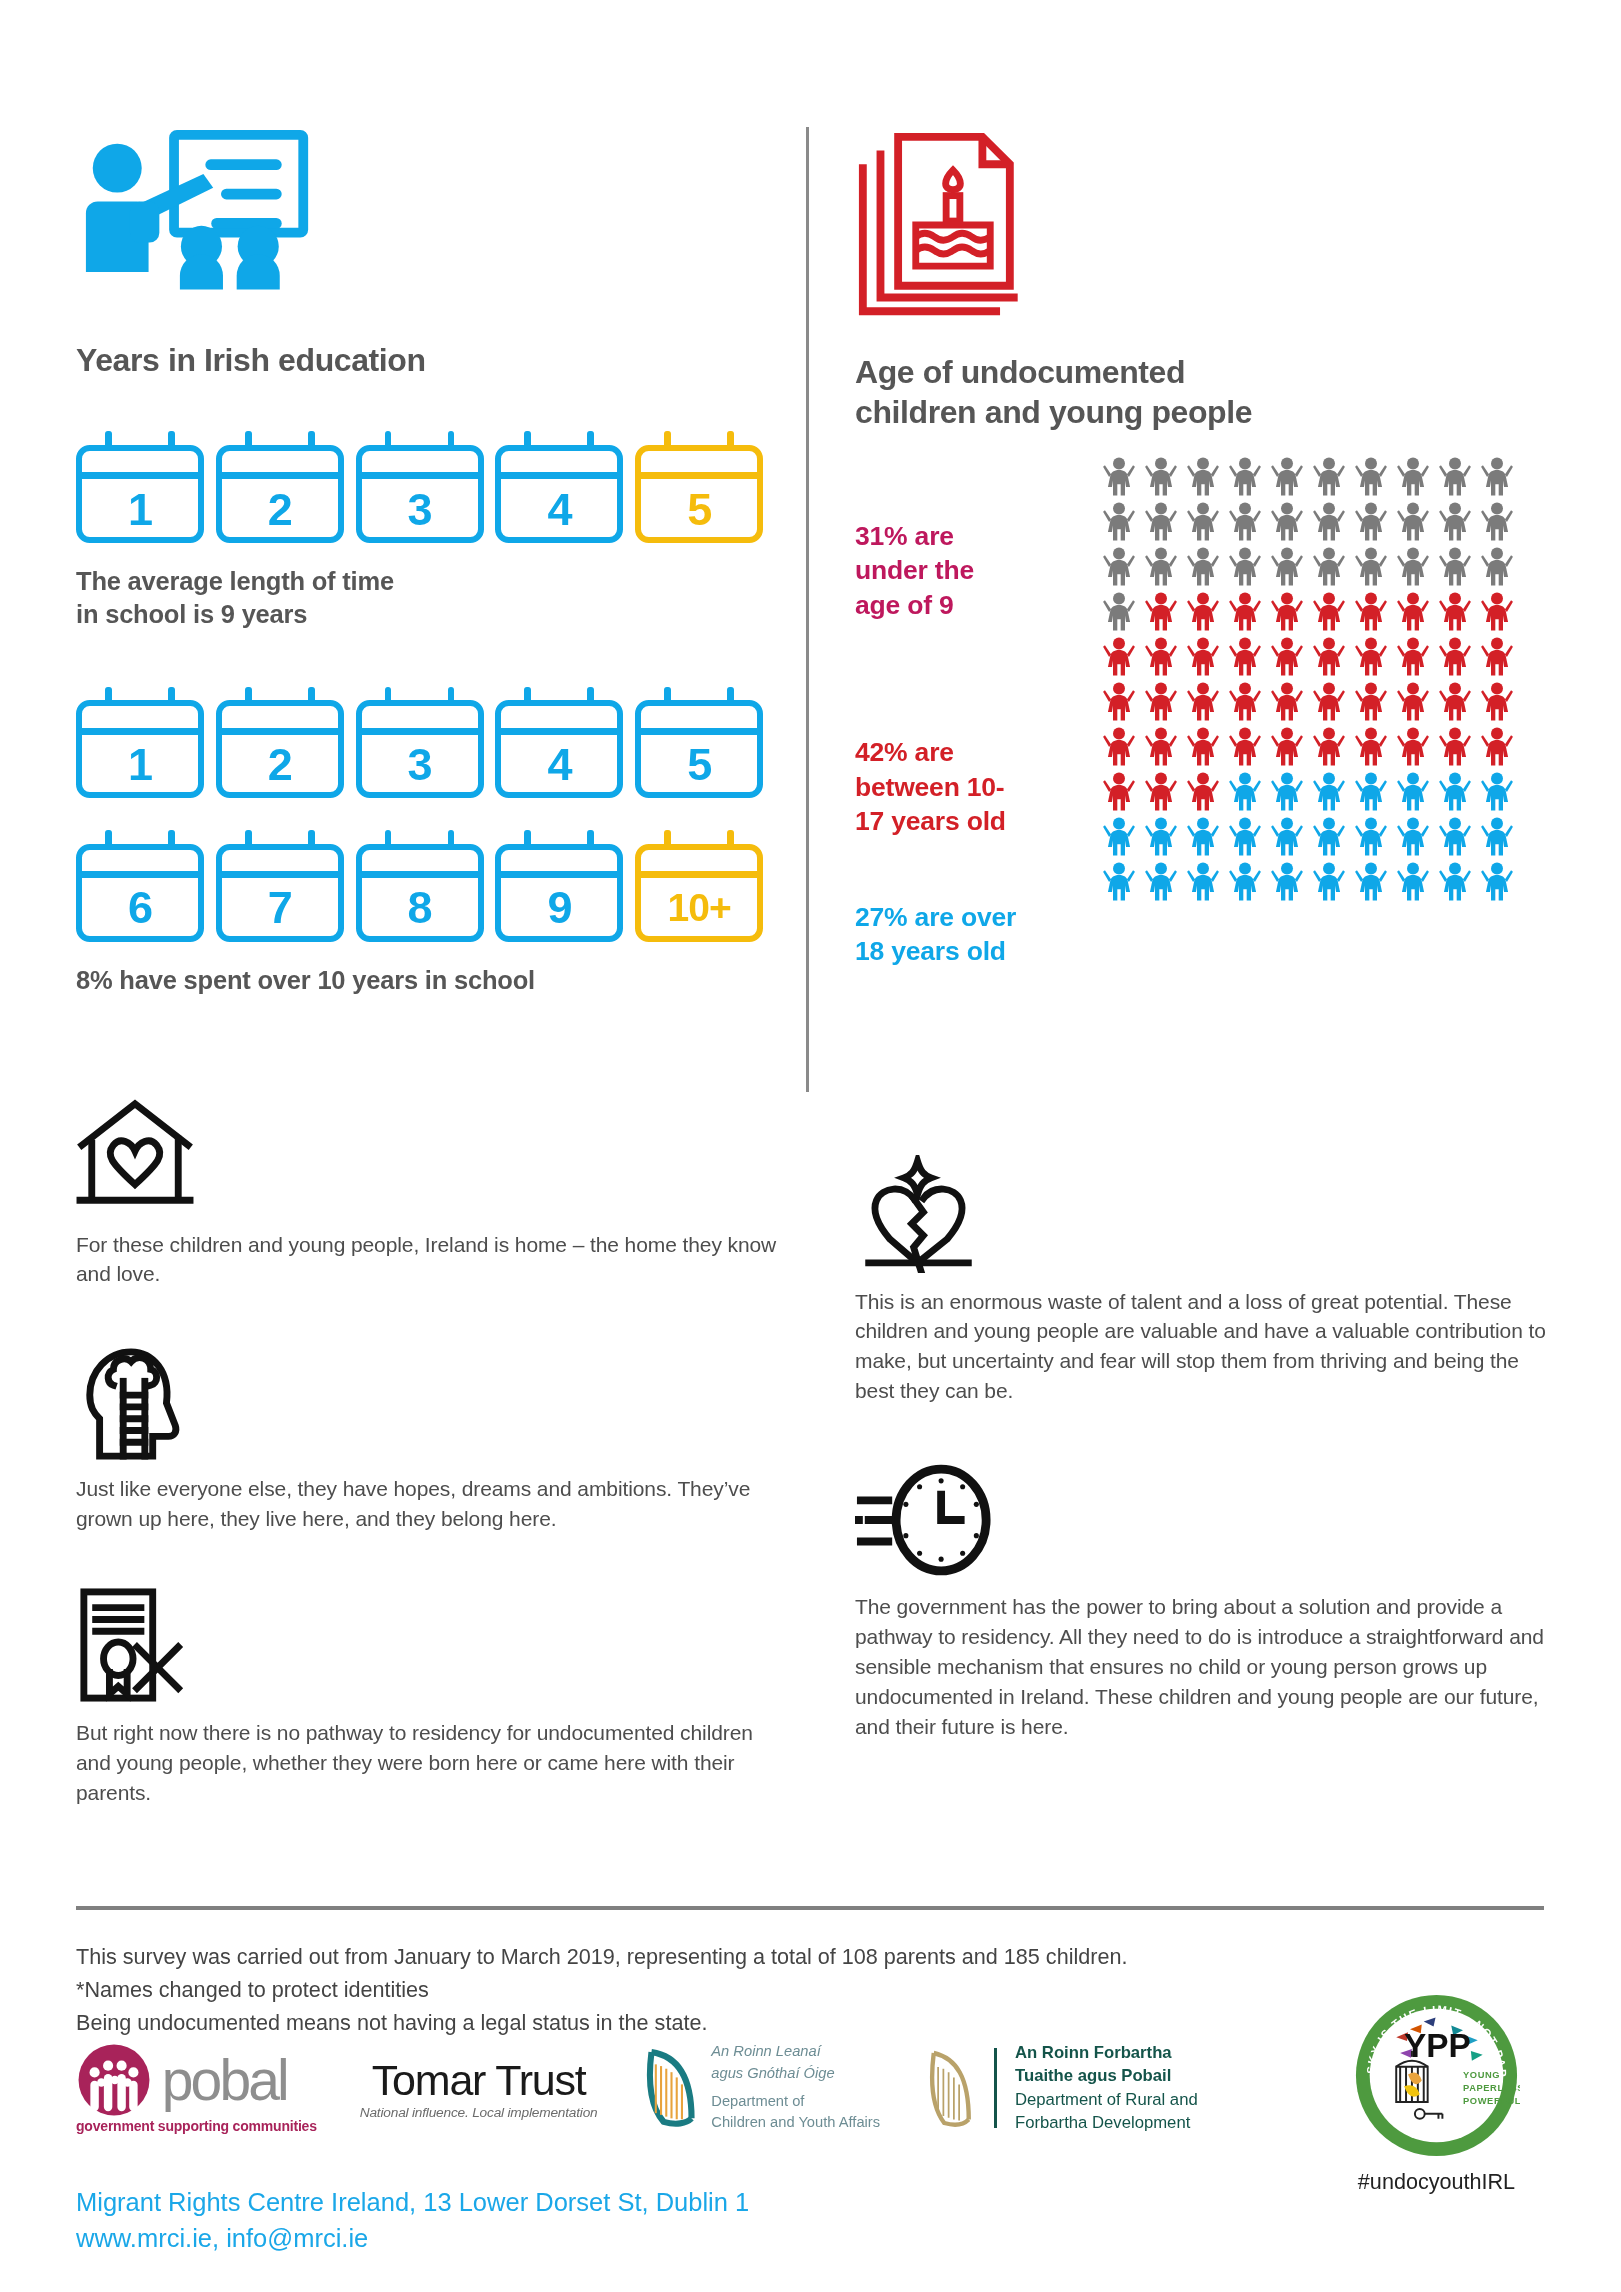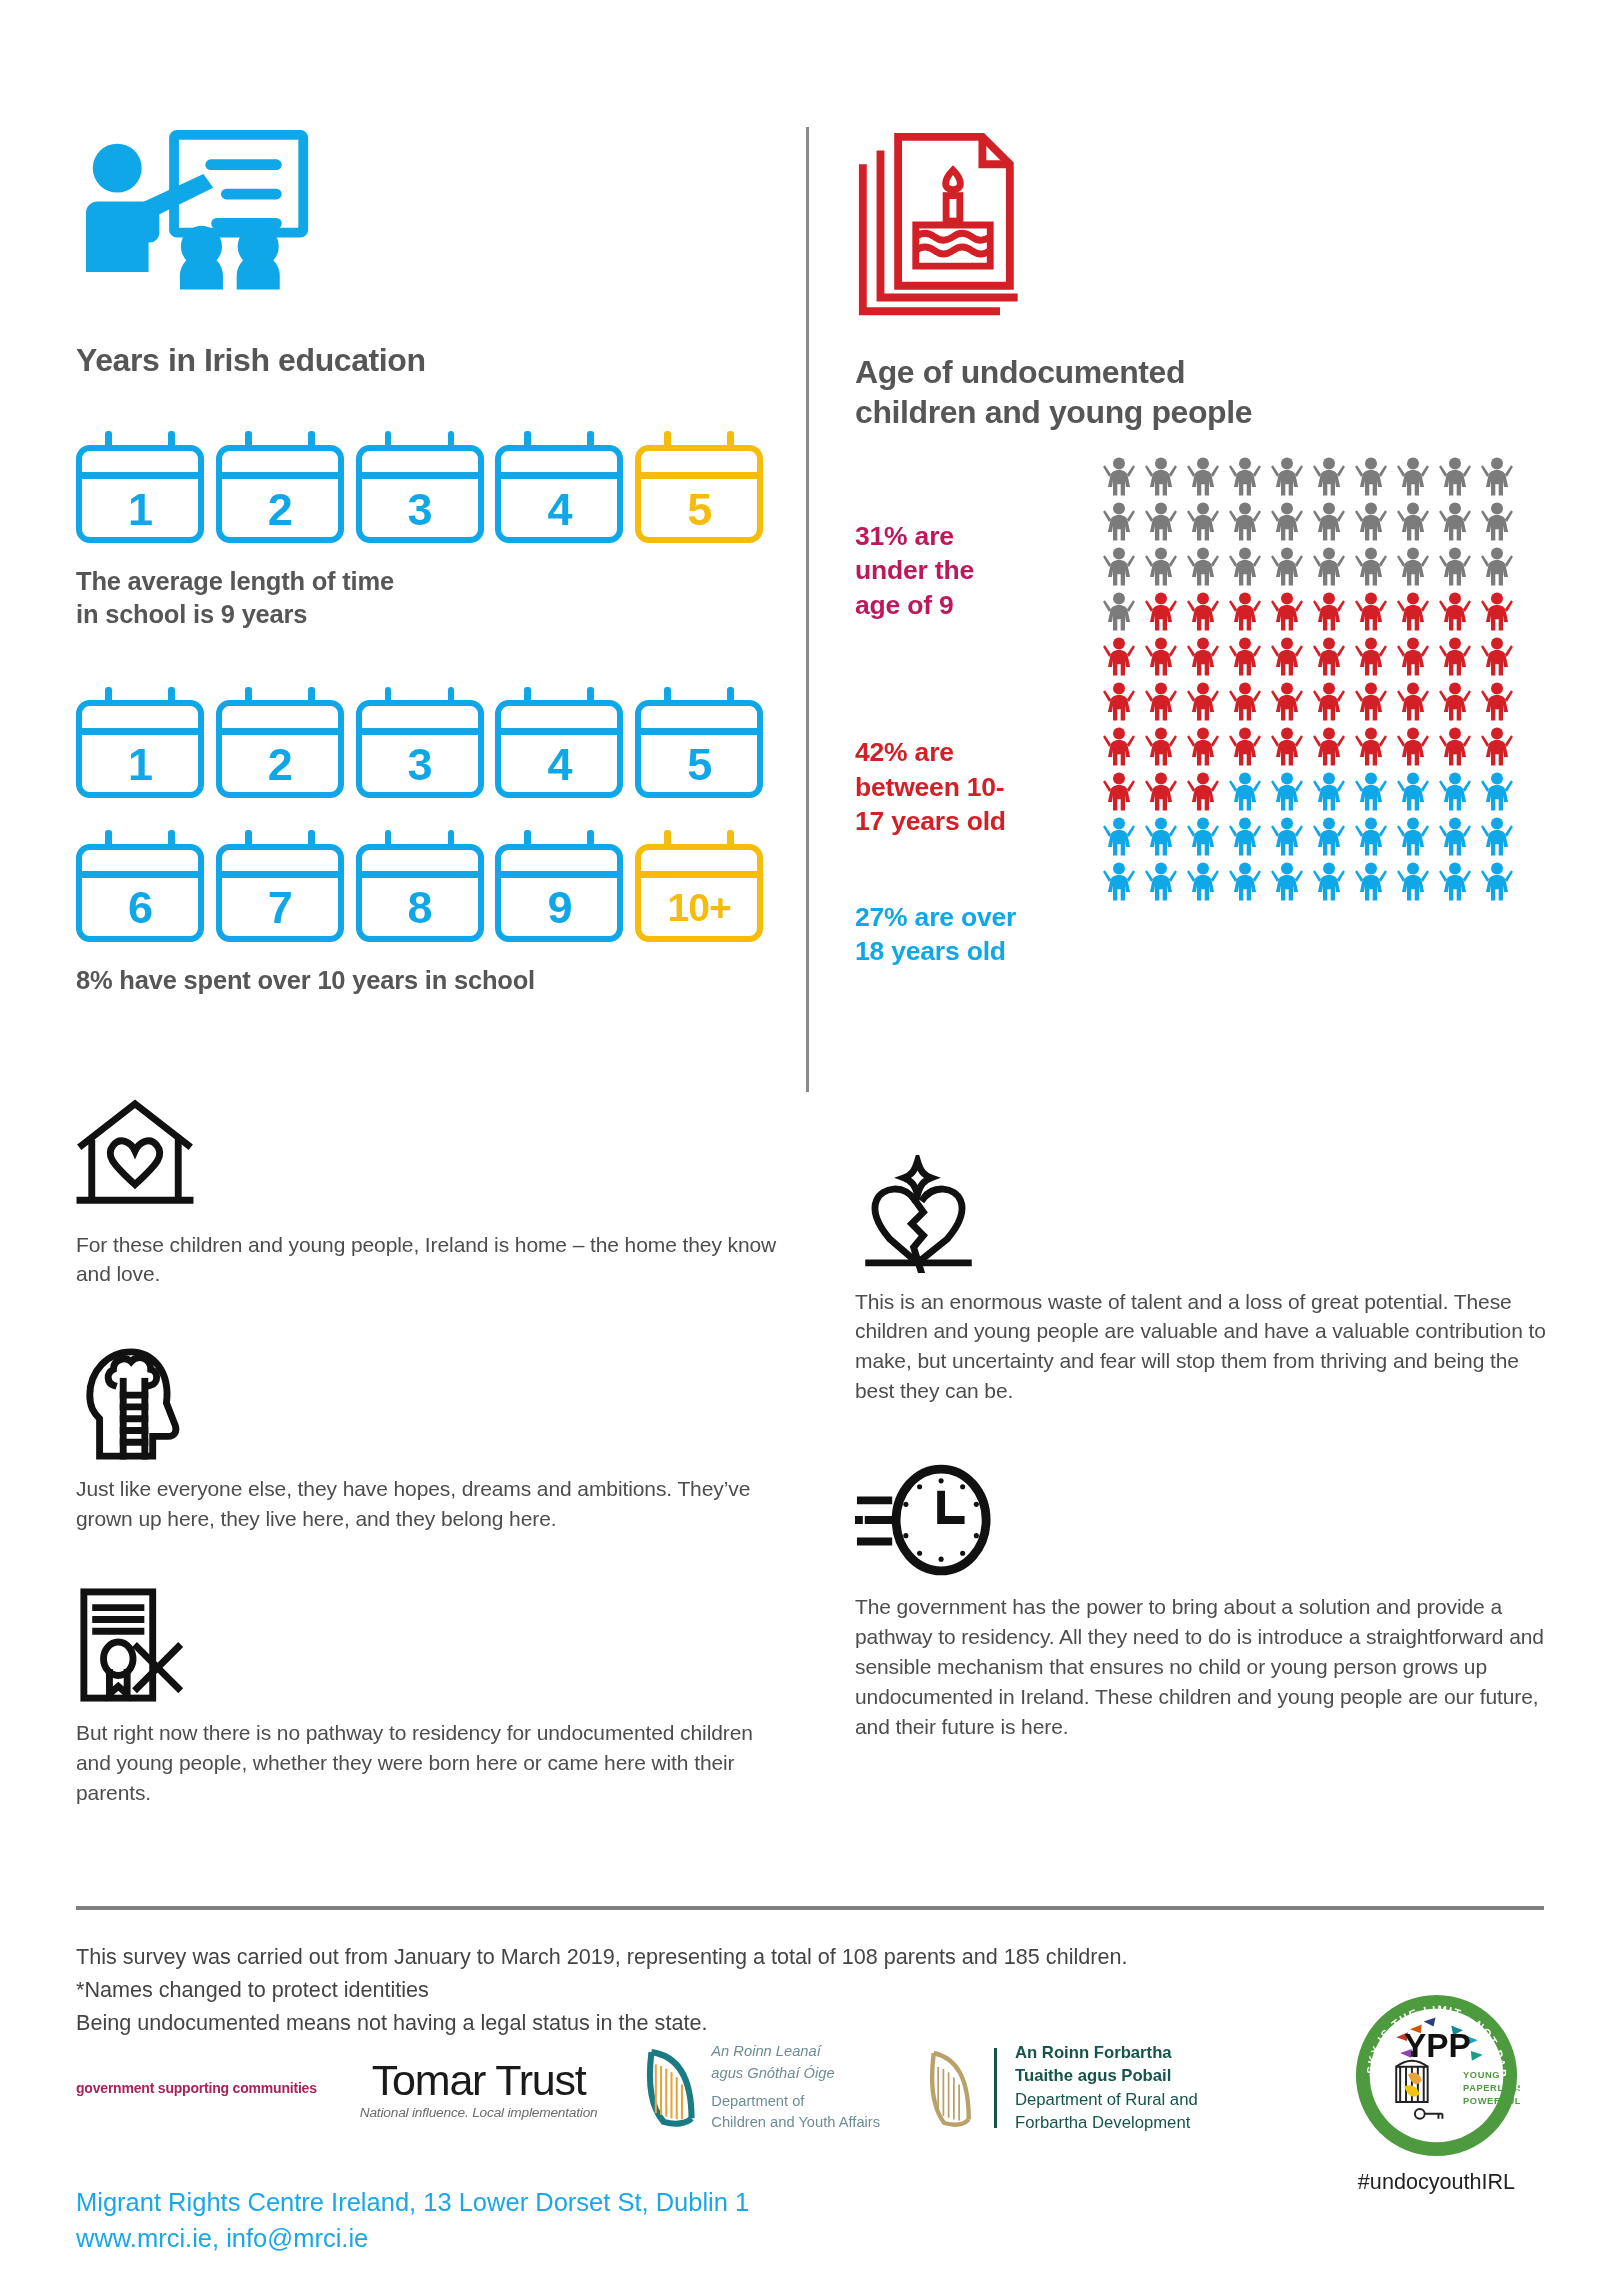--- a/index.html
+++ b/index.html
@@ -1237,20 +1237,39 @@
 
   <div class="notes">
     <div>This survey was carried out from January to March 2019, representing a total of 108 parents and 185 children.</div>
     <div>*Names changed to protect identities</div>
     <div>Being undocumented means not having a legal status in the state.</div>
   </div>
 
   <div class="logos">
 
     <div class="logo" style="flex-direction:column;align-items:flex-start">
+      <div style="display:flex;align-items:center;gap:9.8px">
+        <svg viewBox="0 0 90 90" width="76" height="76">
+          <circle cx="45" cy="45" r="42" fill="#a8235a"></circle>
+          <g fill="#fff">
+            <circle cx="22" cy="36" r="6"></circle>
+              <circle cx="38" cy="28" r="6"></circle>
+            <circle cx="54" cy="28" r="6"></circle>
+              <circle cx="68" cy="36" r="6"></circle>
+            <circle cx="30" cy="48" r="5"></circle>
+              <circle cx="46" cy="45" r="5"></circle>
+              <circle cx="61" cy="48" r="5"></circle>
+            <rect x="17" y="46" width="10" height="36" rx="5"></rect>
+            <rect x="33" y="38" width="10" height="44" rx="5"></rect>
+            <rect x="49" y="38" width="10" height="44" rx="5"></rect>
+            <rect x="63" y="46" width="10" height="36" rx="5"></rect>
+          </g>
+        </svg>
+        <span class="pobal-txt">pobal</span>
+      </div>
       <span class="pobal-sub">government supporting communities</span>
     </div>
 
     <div class="logo" style="flex-direction:column;align-items:center">
       <span class="tomar-main">Tomar Trust</span>
       <span class="tomar-sub">National influence. Local implementation</span>
     </div>
 
     <div class="logo" style="gap:9.8px">
       <svg viewBox="0 0 70 96" width="61" height="84">

